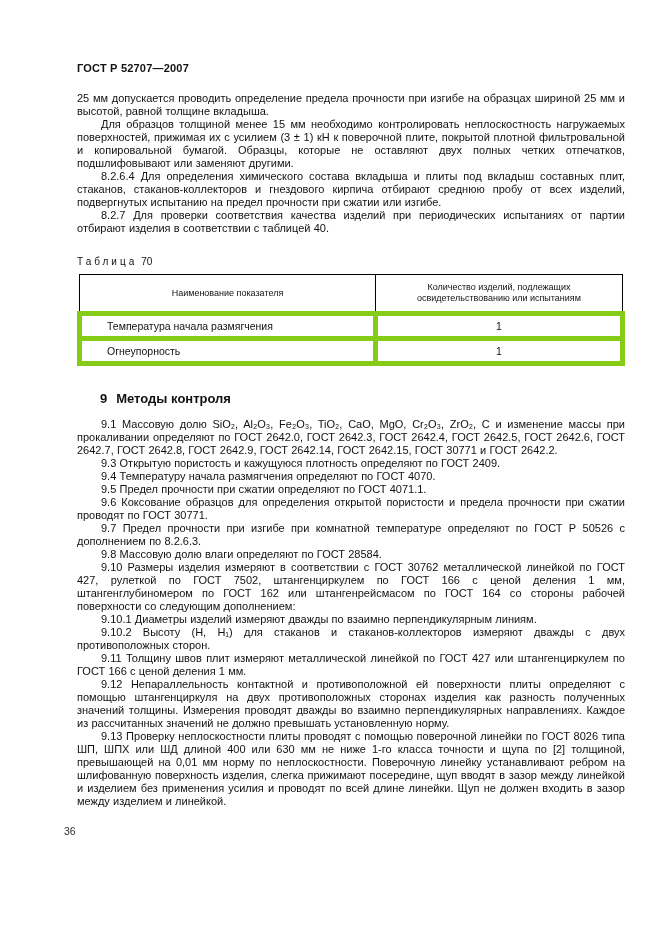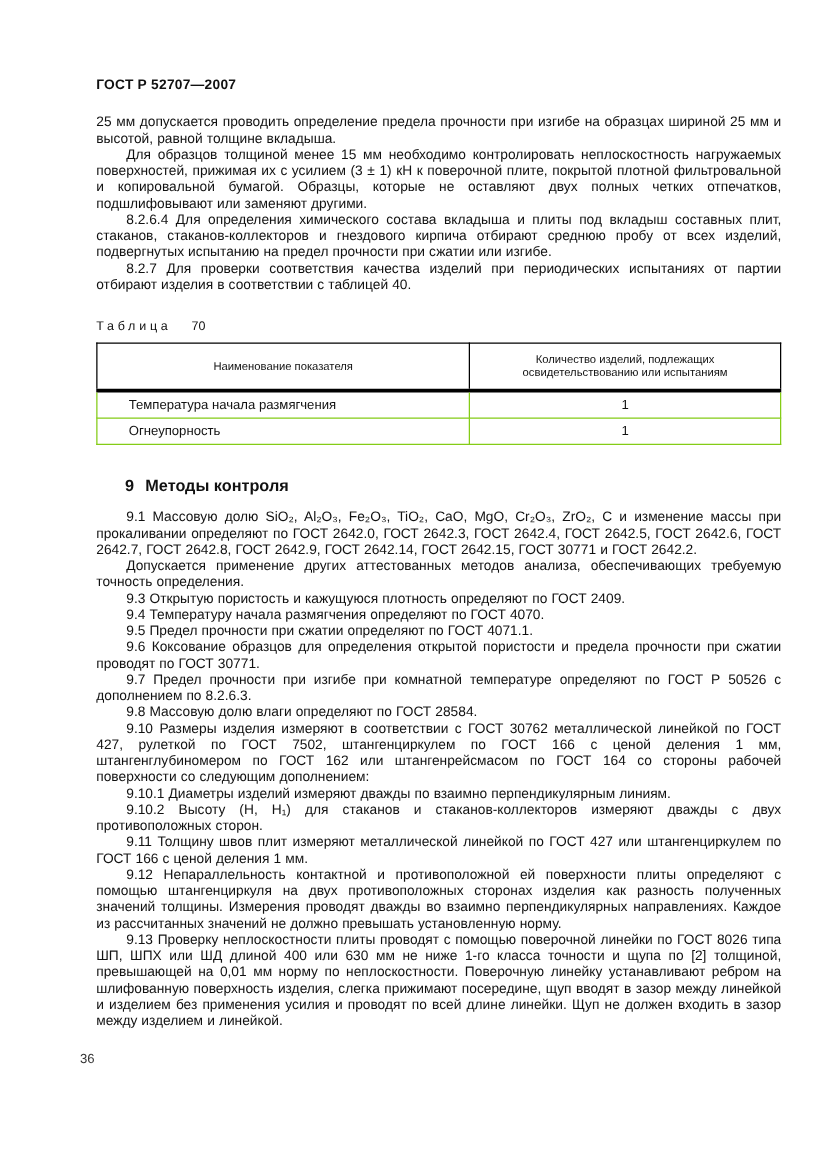--- a/index.html
+++ b/index.html
@@ -36,21 +36,21 @@
     text-indent: 24px;
     word-spacing: 0.2px;
   }
   .para.no-indent { text-indent: 0; }
 
   .table-caption {
     margin-top: 21px;
     margin-bottom: 7px;
     font-size: 10px;
   }
-  .cap-label { letter-spacing: 3px; margin-right: 16px; }
+  .cap-label { letter-spacing: 3px; margin-right: 4px; }
 
   table.t40 {
     width: 100%;
     border-collapse: collapse;
     table-layout: fixed;
     border: 1.5px solid #000;
   }
   table.t40 col.col1 { width: 54.5%; }
   table.t40 col.col2 { width: 45.5%; }
   table.t40 th {
@@ -58,21 +58,21 @@
     border-bottom: 3px solid #000;
     font-weight: normal;
     font-size: 9px;
     line-height: 11px;
     text-align: center;
     vertical-align: middle;
     height: 32px;
     padding: 2px 10px;
   }
   table.t40 td {
-    border: 1px solid #84cc16;
+    border: 5px solid #84cc16;
     font-size: 10.5px;
     height: 16px;
     padding: 2px 5px;
     vertical-align: middle;
   }
   table.t40 td.c1 { text-align: left; padding-left: 25px; }
   table.t40 td.c2 { text-align: center; }
 
   .sec-heading {
     margin: 25px 0 12px 0;
@@ -126,21 +126,20 @@
         <td class="c2">1</td>
       </tr>
     </tbody>
   </table>
 
   <div class="sec-heading">
     <span class="sec-num">9</span><span>Методы контроля</span>
   </div>
 
   <p class="para">9.1 Массовую долю SiO₂, Al₂O₃, Fe₂O₃, TiO₂, CaO, MgO, Cr₂O₃, ZrO₂, C и изменение массы при прокаливании определяют по ГОСТ 2642.0, ГОСТ 2642.3, ГОСТ 2642.4, ГОСТ 2642.5, ГОСТ 2642.6, ГОСТ 2642.7, ГОСТ 2642.8, ГОСТ 2642.9, ГОСТ 2642.14, ГОСТ 2642.15, ГОСТ 30771 и ГОСТ 2642.2.</p>
-  <p class="para">Допускается применение других аттестованных методов анализа, обеспечивающих требуемую точность определения.</p>
   <p class="para">9.3 Открытую пористость и кажущуюся плотность определяют по ГОСТ 2409.</p>
   <p class="para">9.4 Температуру начала размягчения определяют по ГОСТ 4070.</p>
   <p class="para">9.5 Предел прочности при сжатии определяют по ГОСТ 4071.1.</p>
   <p class="para">9.6 Коксование образцов для определения открытой пористости и предела прочности при сжатии проводят по ГОСТ 30771.</p>
   <p class="para">9.7 Предел прочности при изгибе при комнатной температуре определяют по ГОСТ Р 50526 с дополнением по 8.2.6.3.</p>
   <p class="para">9.8 Массовую долю влаги определяют по ГОСТ 28584.</p>
   <p class="para">9.10 Размеры изделия измеряют в соответствии с ГОСТ 30762 металлической линейкой по ГОСТ 427, рулеткой по ГОСТ 7502, штангенциркулем по ГОСТ 166 с ценой деления 1 мм, штангенглубиномером по ГОСТ 162 или штангенрейсмасом по ГОСТ 164 со стороны рабочей поверхности со следующим дополнением:</p>
   <p class="para">9.10.1 Диаметры изделий измеряют дважды по взаимно перпендикулярным линиям.</p>
   <p class="para">9.10.2 Высоту (H, H₁) для стаканов и стаканов-коллекторов измеряют дважды с двух противоположных сторон.</p>
   <p class="para">9.11 Толщину швов плит измеряют металлической линейкой по ГОСТ 427 или штангенциркулем по ГОСТ 166 с ценой деления 1 мм.</p>

